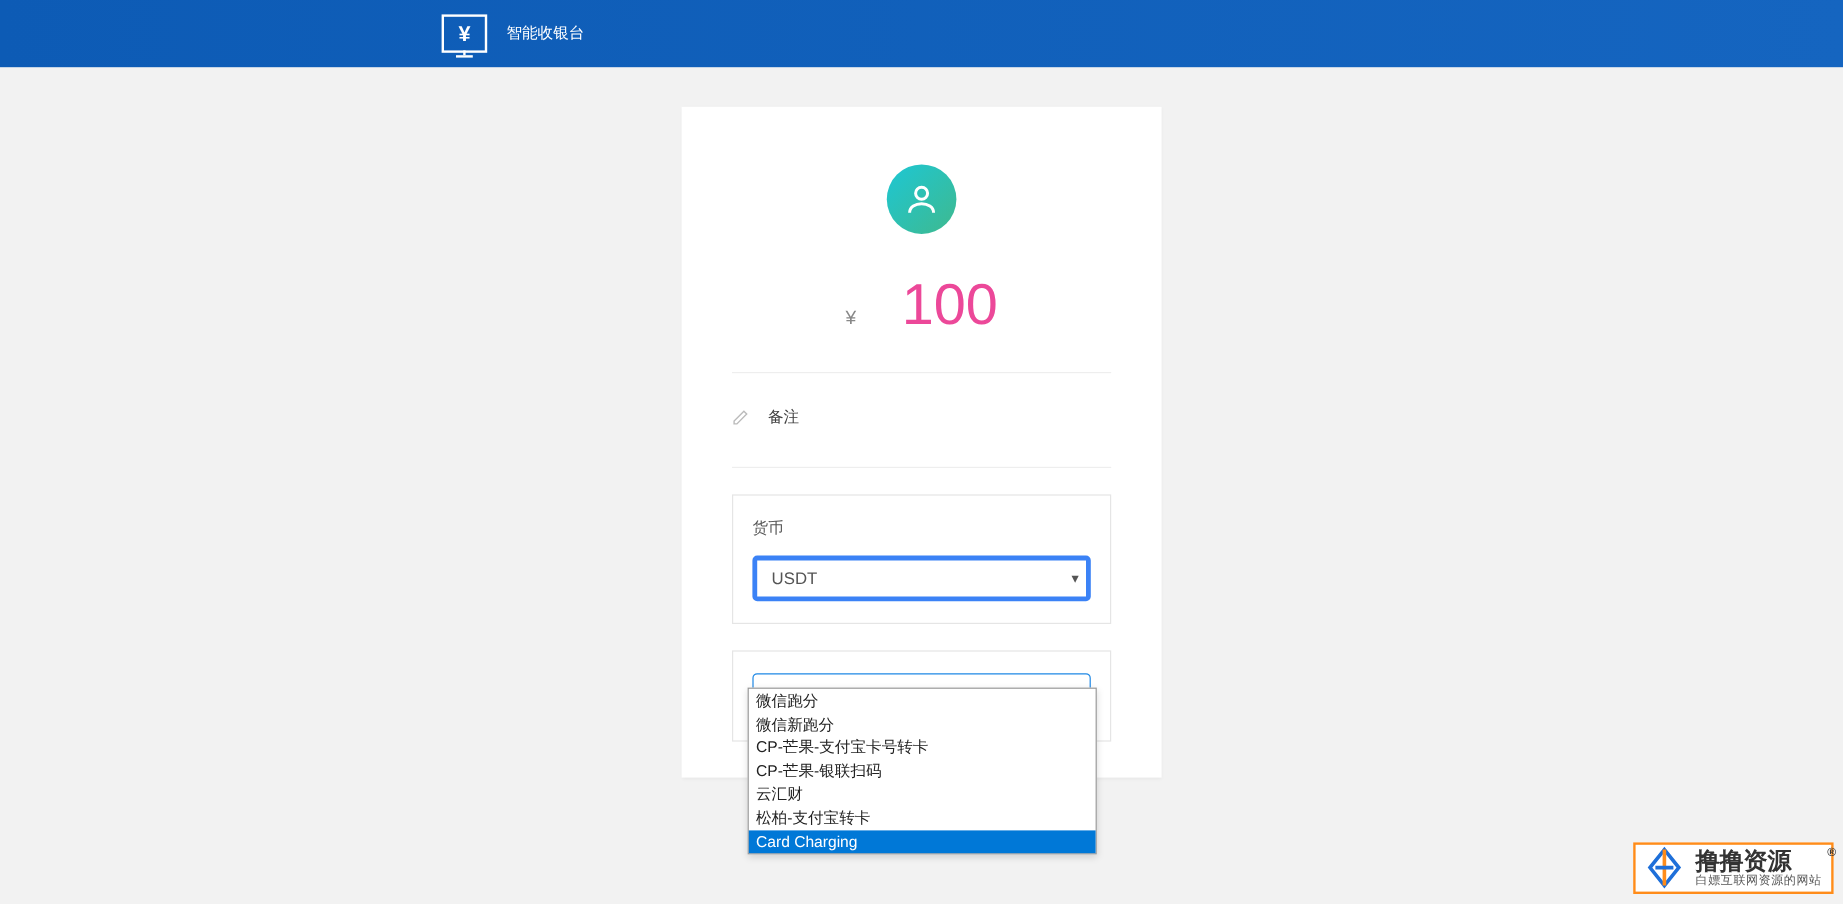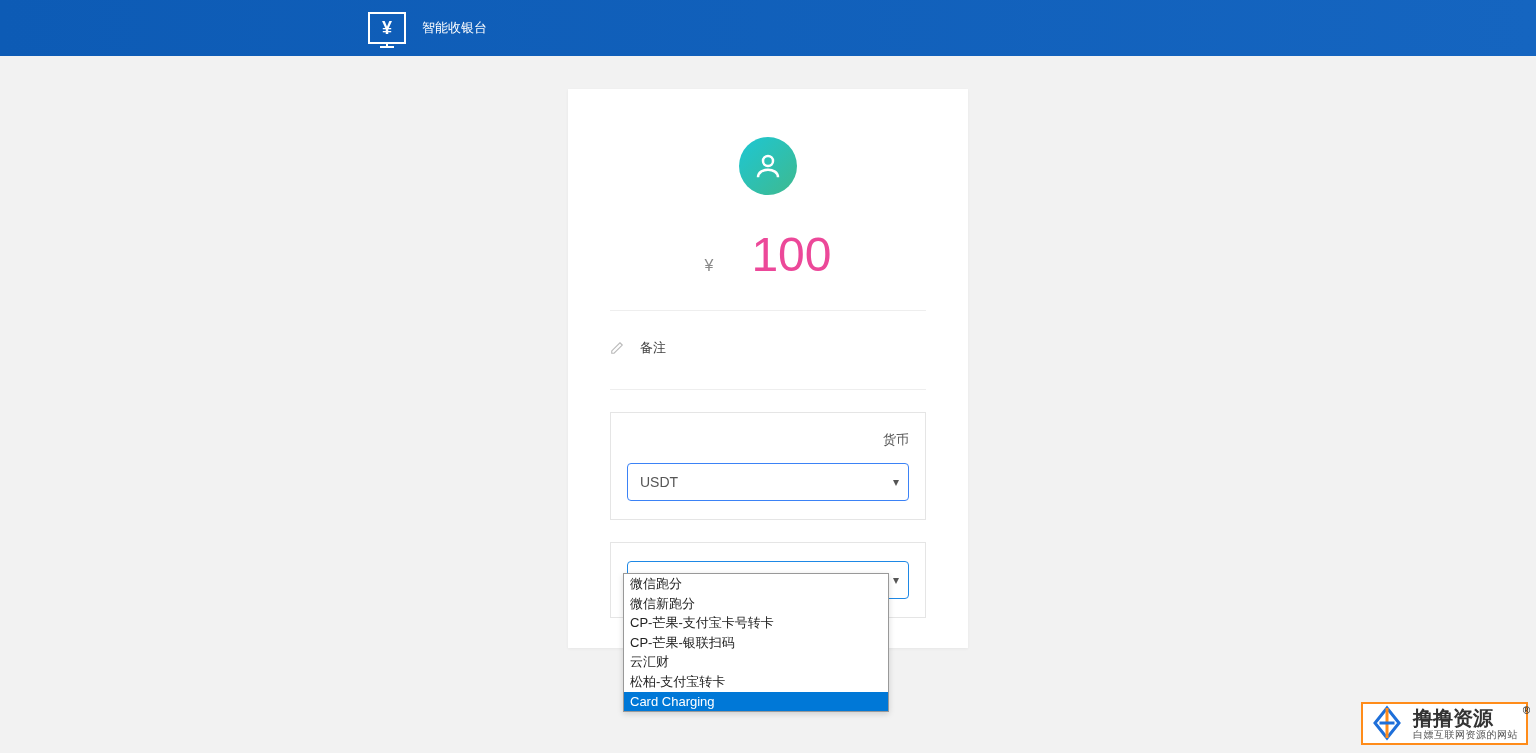--- a/index.html
+++ b/index.html
@@ -18,27 +18,27 @@
 .avatar svg { width: 30px; height: 30px; }
 
 .amount-row { display: flex; align-items: baseline; justify-content: center; margin-top: 32px; gap: 38px; padding-bottom: 28px; border-bottom: 1px solid #eee; }
 .currency-sym { color: #888; font-size: 16px; }
 .amount-val { font-size: 48px; font-weight: 300; color: #ec4899; }
 
 .remark-row { display: flex; align-items: center; gap: 16px; padding: 28px 0 32px; border-bottom: 1px solid #eee; color: #404040; font-size: 13px; }
 .pencil { width: 14px; height: 14px; }
 
 .section-box { border: 1px solid #e5e5e5; margin-top: 22px; padding: 18px 16px 18px; }
-.section-label { text-align: right; font-size: 13px; color: #555; margin-bottom: 14px; }
+.section-label { text-align: left; font-size: 13px; color: #555; margin-bottom: 14px; }
 .select-wrap { position: relative; }
-select { width: 100%; height: 38px; border: 1px solid #3b82f6; border-radius: 4px; padding: 0 12px; font-size: 14px; background: #fff; appearance: none; -webkit-appearance: none; color: #555; }
+select { width: 100%; height: 38px; border: 4px solid #3b82f6; border-radius: 4px; padding: 0 12px; font-size: 14px; background: #fff; appearance: none; -webkit-appearance: none; color: #555; }
 .select-wrap::after { content: '▾'; position: absolute; right: 10px; top: 50%; transform: translateY(-50%); color: #555; pointer-events: none; font-size: 12px; }
 .select-focused select { border: 1px solid #1e88e5; }
 
-.dropdown-list { position: absolute; left: 623px; top: 573px; width: 266px; background: #fff; border: 1px solid #999; z-index: 10; font-size: 13px; box-shadow: 0 2px 6px rgba(0,0,0,0.15); }
+.dropdown-list { position: absolute; left: 623px; top: 573px; width: 291px; background: #fff; border: 1px solid #999; z-index: 10; font-size: 13px; box-shadow: 0 2px 6px rgba(0,0,0,0.15); }
 .dropdown-list .opt { padding: 1px 6px; line-height: 17.6px; color: #222; }
 .dropdown-list .opt.selected { background: #0078d7; color: #fff; }
 
 .watermark { position: absolute; right: 8px; bottom: 8px; border: 2px solid #ff8c1a; background: #fff; padding: 1px 8px 2px 4px; display: flex; align-items: center; gap: 6px; }
 .wm-icon { width: 40px; height: 36px; display: flex; align-items: center; justify-content: center; }
 .wm-text { display: flex; flex-direction: column; line-height: 1.1; }
 .wm-main { font-size: 20px; font-weight: 700; color: #333; position: relative; }
 .wm-r { font-size: 10px; position: absolute; top: -2px; right: -12px; }
 .wm-sub { font-size: 10px; color: #555; letter-spacing: 0.5px; }
 </style>

